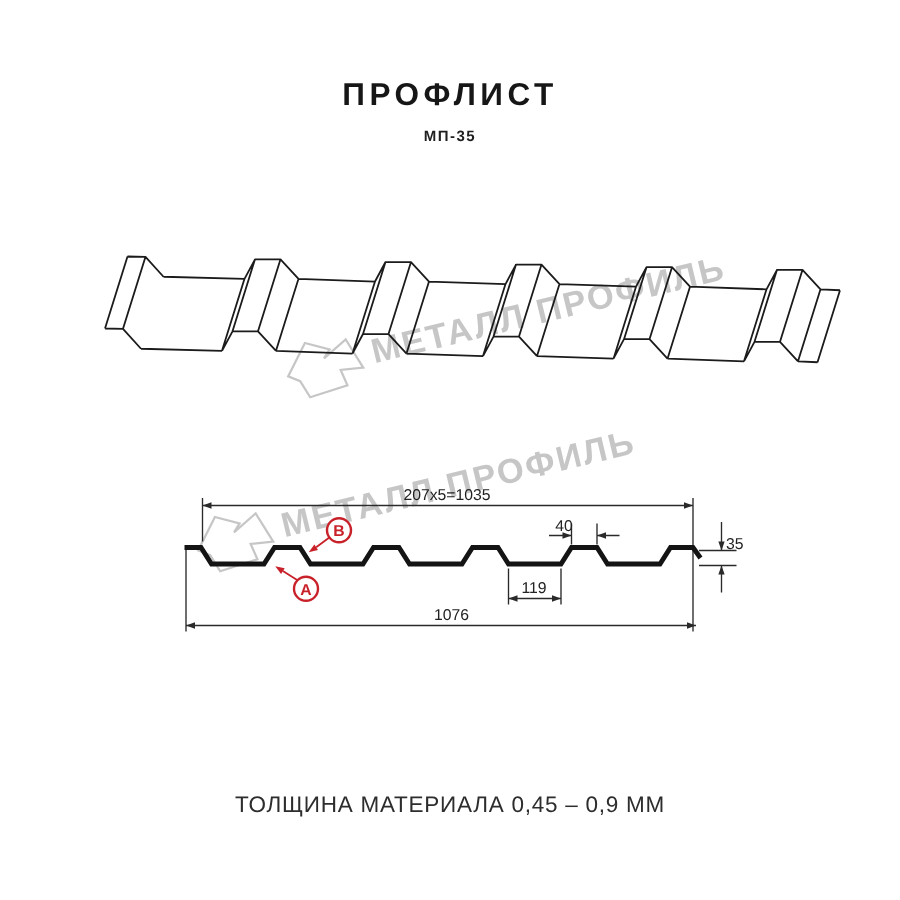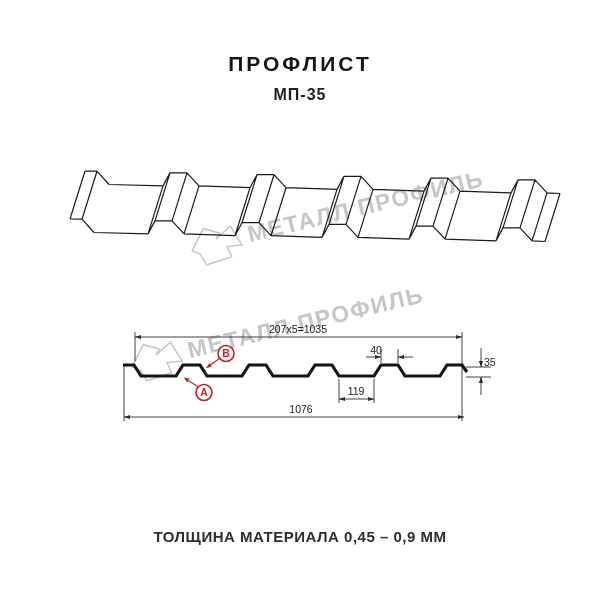--- a/index.html
+++ b/index.html
@@ -2,22 +2,22 @@
 <html><head>
 <meta charset="utf-8">
 <style>
   html,body{margin:0;padding:0;}
   body{
     width:600px;height:600px;position:relative;overflow:hidden;
     background:#ffffff;font-family:"Liberation Sans",sans-serif;
   }
   .abs-center{position:absolute;left:0;right:0;text-align:center;}
   .title{top:52px;font-size:21px;font-weight:800;letter-spacing:3px;color:#161616;}
-  .subtitle{top:86px;font-size:16px;font-weight:700;letter-spacing:1px;color:#1f1f1f;}
-  .footer{top:528px;font-size:15px;font-weight:700;letter-spacing:.5px;color:#2d2d2d;}
+  .subtitle{top:86px;font-size:10px;font-weight:700;letter-spacing:1px;color:#1f1f1f;}
+  .footer{top:528px;font-size:15px;font-weight:400;letter-spacing:.5px;color:#2d2d2d;}
   svg.sheet{position:absolute;left:0;top:0;}
   svg text{font-family:"Liberation Sans",sans-serif;}
   .dimtxt{font-size:10.5px;fill:#222222;}
   .wmtxt{font-size:23px;font-weight:700;letter-spacing:1.5px;fill:#c6c6c6;}
   .wmlogo{fill:none;stroke:#c6c6c6;stroke-width:1.5;}
   .redtxt{font-size:10.5px;font-weight:700;}
 </style>
 </head>
 <body>
 

